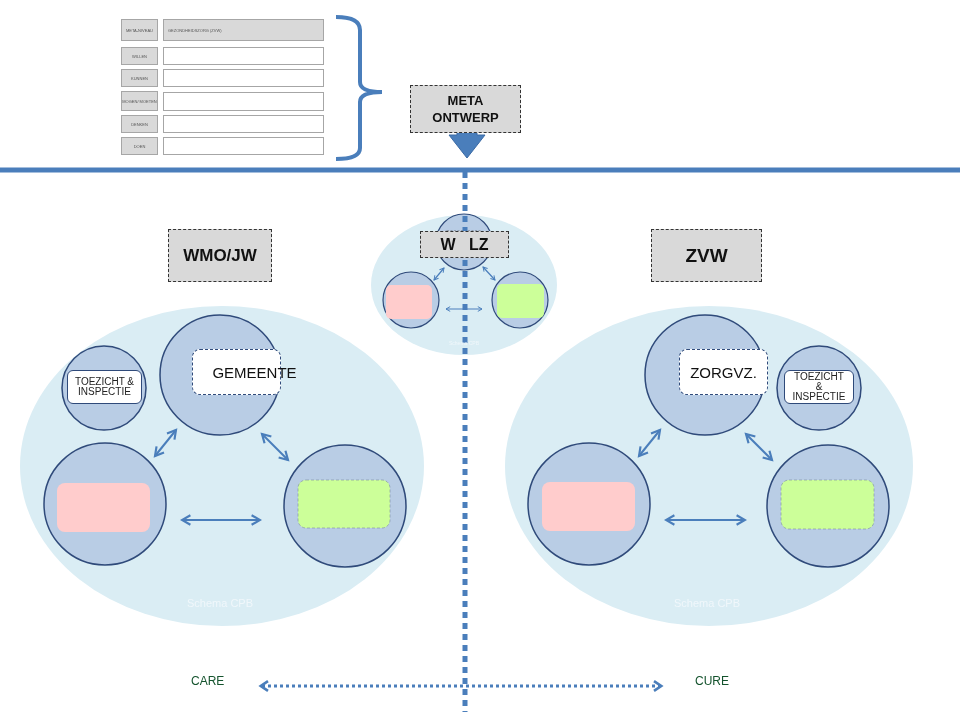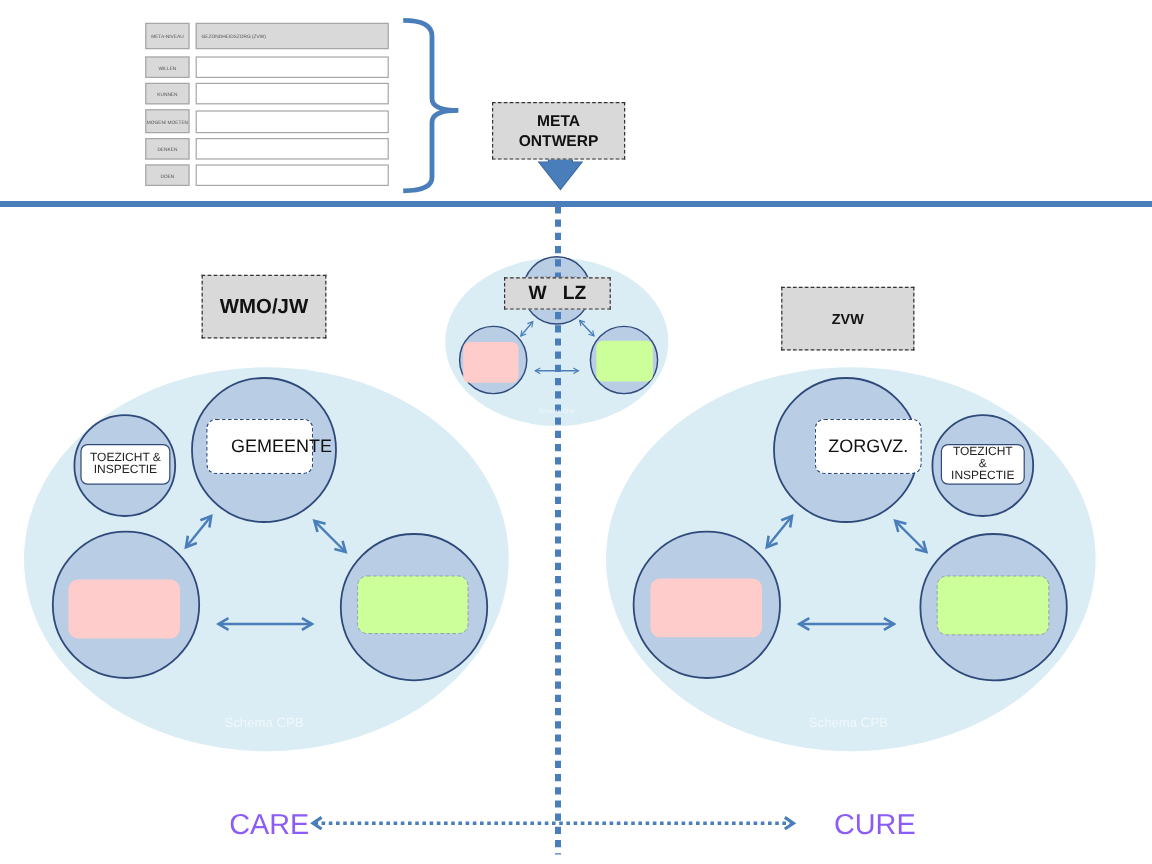--- a/index.html
+++ b/index.html
@@ -7,21 +7,21 @@
          font-family:"Liberation Sans", "DejaVu Sans", sans-serif; }
   svg#diagram { position:absolute; left:0; top:0; }
   .mini-cell { position:absolute; box-sizing:border-box; border:1px solid #a6a6a6; font-size:4px; color:#555; display:flex; align-items:center; justify-content:center; text-align:center; line-height:5px; }
   .mini-label { background:#d9d9d9; }
   .mini-value { background:#ffffff; }
   .mini-header-val { background:#d9d9d9; justify-content:flex-start; padding-left:4px; }
   .dash-box { position:absolute; box-sizing:border-box; background:#d9d9d9; border:1px dashed #333; display:flex; align-items:center; justify-content:center; font-weight:bold; color:#111; text-align:center; }
   .white-tag { position:absolute; box-sizing:border-box; background:#fff; border:1.5px dashed #2f4a7a; border-radius:8px; display:flex; align-items:center; justify-content:center; font-size:15px; color:#111; }
   .inspect-tag { position:absolute; box-sizing:border-box; background:#fff; border:1.5px solid #2f4a7a; border-radius:6px; display:flex; align-items:center; justify-content:center; text-align:center; font-size:10px; line-height:10px; color:#222; }
   .schema-lbl { position:absolute; color:#f0f7fb; font-size:11px; text-align:center; }
-  .axis-lbl { position:absolute; font-size:24px; color:#8b5cf6; }
+  .axis-lbl { position:absolute; font-size:12px; color:#14532d; }
 </style>
 </head>
 <body>
 
 <svg id="diagram" width="960" height="720">
   <defs>
     <marker id="ah" viewBox="0 0 10 10" refX="8" refY="5" markerWidth="6" markerHeight="6" orient="auto-start-reverse">
       <path d="M1,1 L8,5 L1,9" fill="none" stroke="#4a7ebb" stroke-width="1.8"></path>
     </marker>
     <marker id="ahs" viewBox="0 0 10 10" refX="8" refY="5" markerWidth="5" markerHeight="5" orient="auto-start-reverse">
@@ -100,23 +100,23 @@
   <div class="mini-cell mini-label" style="left:121px;top:137px;width:37px;height:18px;">DOEN</div>
   <div class="mini-cell mini-value" style="left:163px;top:137px;width:161px;height:18px;"></div>
 </div>
 
 <div class="dash-box" style="left:410px;top:41px;width:111px;height:48px;font-size:13px;line-height:17px;padding:0 20px;margin-top:44px;">META ONTWERP</div>
 
 <div class="dash-box" style="left:420px;top:183px;width:89px;height:27px;font-size:16px;white-space:pre;margin-top:48px;">W   LZ</div>
 
 <div class="dash-box" style="left:168px;top:229px;width:104px;height:53px;font-size:17px;">WMO/JW</div>
 
-<div class="dash-box" style="left:651px;top:239px;width:111px;height:53px;font-size:12px;">ZVW</div>
+<div class="dash-box" style="left:651px;top:229px;width:111px;height:53px;font-size:19px;">ZVW</div>
 
-<div class="white-tag" style="left:172px;top:349px;width:89px;height:46px;padding-left:36px;">GEMEENTE</div>
+<div class="white-tag" style="left:192px;top:349px;width:89px;height:46px;padding-left:36px;">GEMEENTE</div>
 <div class="inspect-tag" style="left:67px;top:370px;width:75px;height:34px;padding:0 6px;">TOEZICHT &amp; INSPECTIE</div>
 <div class="schema-lbl" style="left:160px;top:597px;width:120px;">Schema CPB</div>
 
 <div class="white-tag" style="left:659px;top:349px;width:89px;height:46px;margin-left:20px;">ZORGVZ.</div>
 <div class="inspect-tag" style="left:784px;top:370px;width:70px;height:34px;padding:0 6px;">TOEZICHT &amp; INSPECTIE</div>
 <div class="schema-lbl" style="left:647px;top:597px;width:120px;">Schema CPB</div>
 
 <div class="schema-lbl" style="left:434px;top:340px;width:60px;font-size:5px;">Schema CPB</div>
 
 <div class="axis-lbl" style="left:191px;top:674px;">CARE</div>

